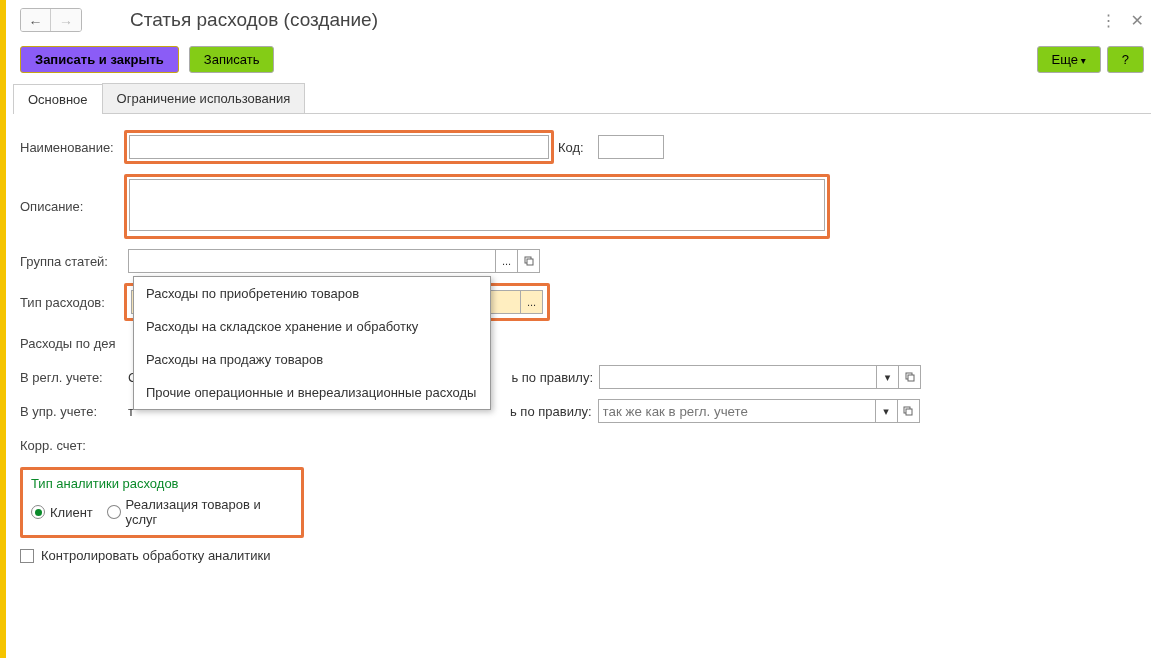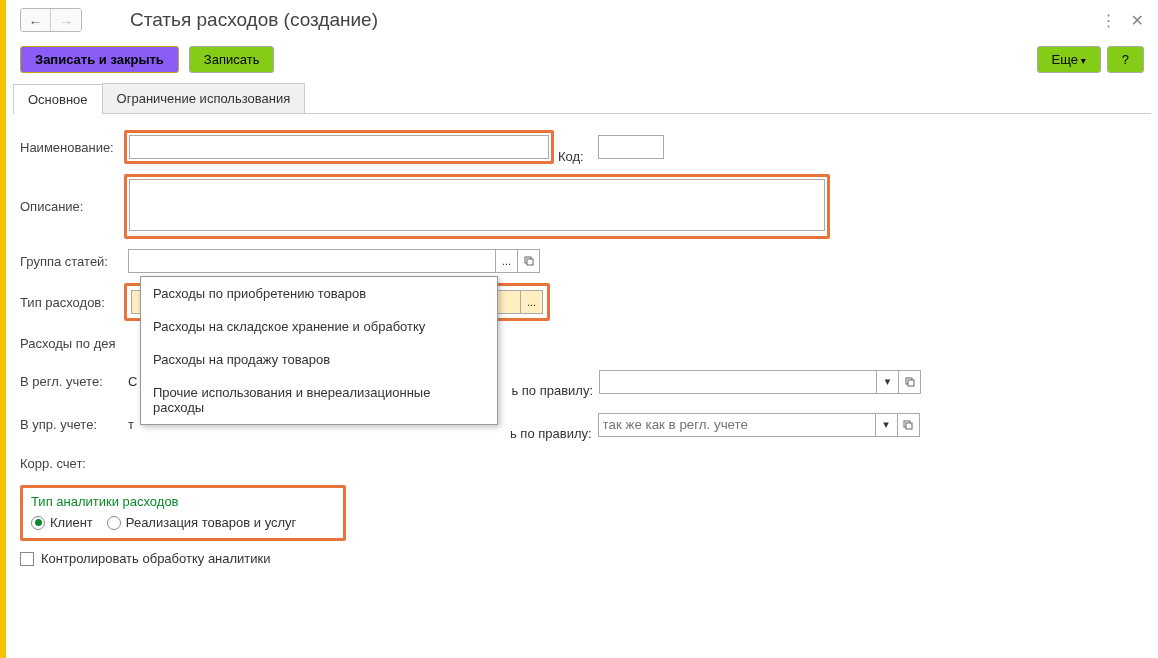--- a/index.html
+++ b/index.html
@@ -32,32 +32,32 @@
 .combo { display: flex; }
 .combo-input { border: 1px solid #aaa; height: 24px; padding: 2px 4px; background: #fff; }
 .combo-btn { width: 22px; height: 24px; border: 1px solid #aaa; border-left: none; background: #fff; cursor: pointer; font-size: 11px; display: flex; align-items: center; justify-content: center; }
 .combo-group { width: 368px; }
 .combo-type { width: 390px; background: #ffeec0; }
 .combo-rule { width: 278px; }
 .hl { border: 3px solid #e8743b; border-radius: 2px; padding: 2px; }
 .hl-name { margin-left: -4px; }
 .hl-desc { margin-left: -4px; }
 .hl-type { margin-left: -4px; padding: 4px; }
-.hl-analytics { border: 3px solid #e8743b; border-radius: 2px; padding: 6px 8px 8px; margin-top: 4px; width: 326px; }
+.hl-analytics { border: 3px solid #e8743b; border-radius: 2px; padding: 6px 8px 8px; margin-top: 4px; width: 284px; }
 .label-green { color: #0a8a2a; font-size: 13px; margin-bottom: 6px; }
 .radio-row { display: flex; gap: 14px; align-items: center; }
 .radio-item { display: flex; align-items: center; gap: 5px; cursor: pointer; }
 .radio { width: 14px; height: 14px; border: 1px solid #888; border-radius: 50%; display: flex; align-items: center; justify-content: center; }
 .radio.checked::after { content: ""; width: 7px; height: 7px; border-radius: 50%; background: #0a8a2a; }
 .checkbox-row { display: flex; align-items: center; gap: 7px; margin-top: 10px; }
 .checkbox { width: 14px; height: 14px; border: 1px solid #888; background: #fff; }
-.dropdown { position: absolute; left: 134px; top: 162px; width: 358px; background: #fff; border: 1px solid #999; box-shadow: 2px 2px 6px rgba(0,0,0,0.25); z-index: 10; }
+.dropdown { position: absolute; left: 127px; top: 162px; width: 358px; background: #fff; border: 1px solid #999; box-shadow: 2px 2px 6px rgba(0,0,0,0.25); z-index: 10; }
 .dropdown-item { padding: 9px 12px; cursor: pointer; }
 .right-part { display: flex; align-items: center; margin-left: 8px; }
-.label-inline { margin-left: 4px; margin-right: 6px; margin-top: 18px; }
+.label-inline { margin-left: 4px; margin-right: 6px; }
 .placeholder { color: #999; }
 .open-icon svg { width: 10px; height: 10px; }
 </style>
 </head>
 <body>
 
 <div class="window">
   <div class="titlebar">
     <div class="nav-btns">
       <div class="nav-btn">←</div>
@@ -185,16 +185,16 @@
 
     <div class="checkbox-row">
       <span class="checkbox"></span>
       <span>Контролировать обработку аналитики</span>
     </div>
 
     <div class="dropdown">
       <div class="dropdown-item">Расходы по приобретению товаров</div>
       <div class="dropdown-item">Расходы на складское хранение и обработку</div>
       <div class="dropdown-item">Расходы на продажу товаров</div>
-      <div class="dropdown-item">Прочие использования и внереализационные расходы</div>
+      <div class="dropdown-item">Прочие операционные и внереализационные расходы</div>
     </div>
   </div>
 </div>
 
 </body></html>

